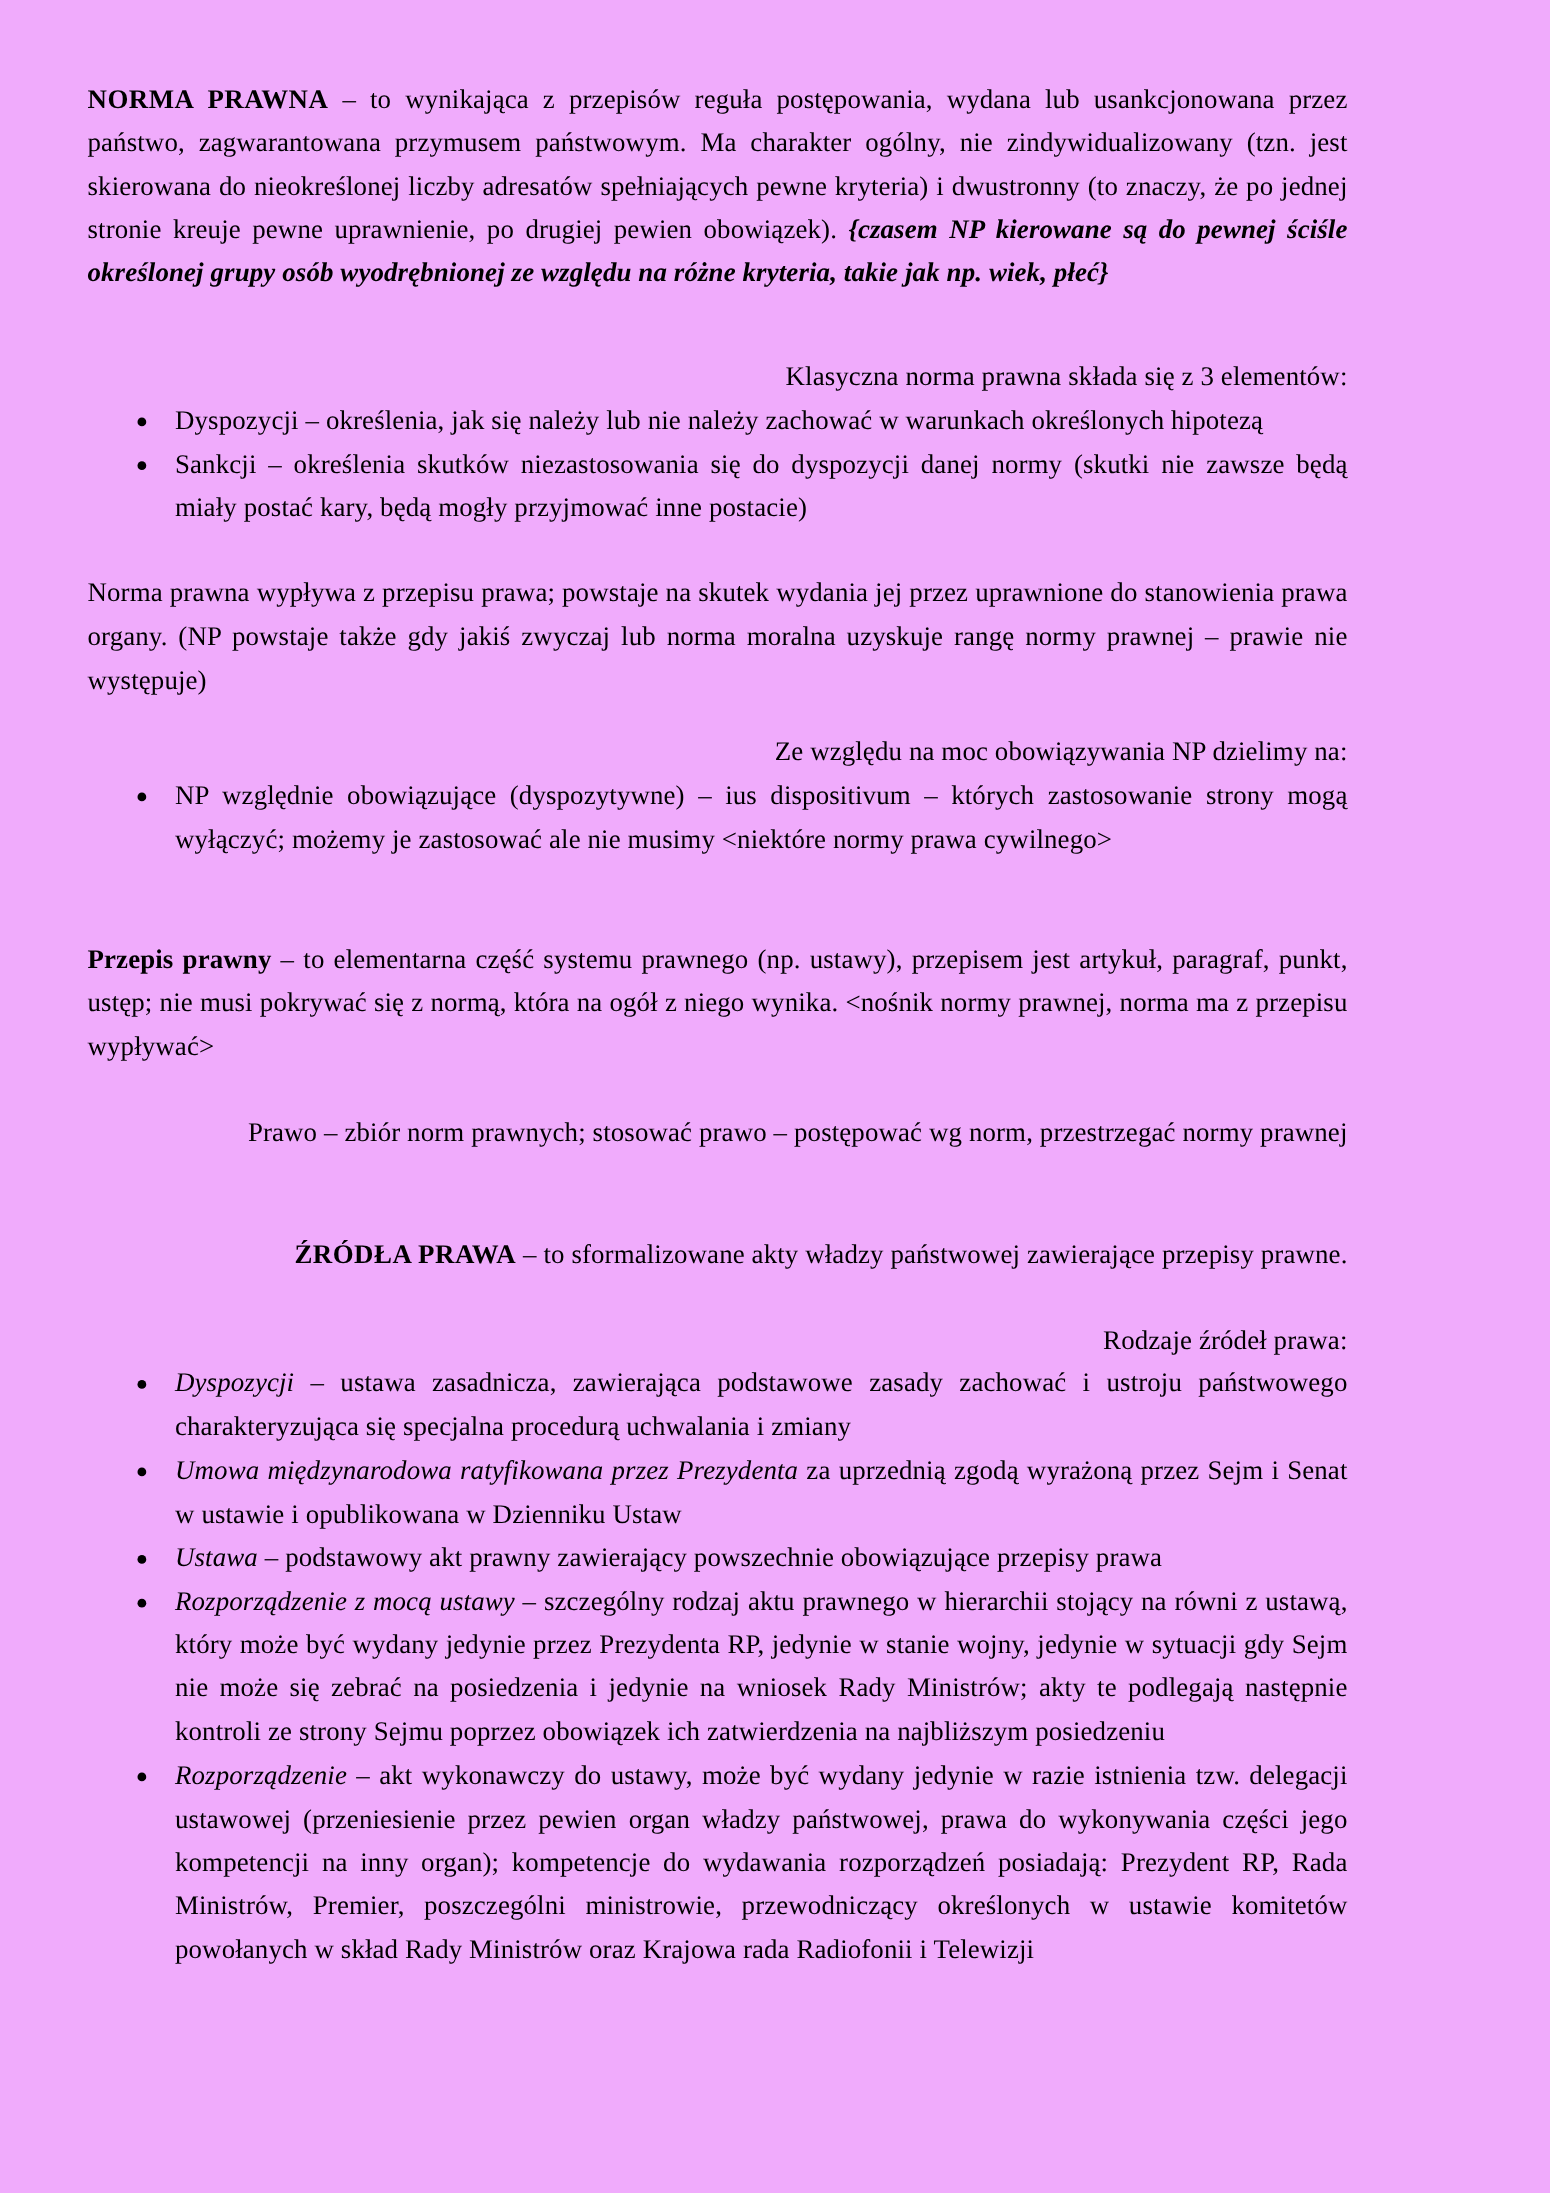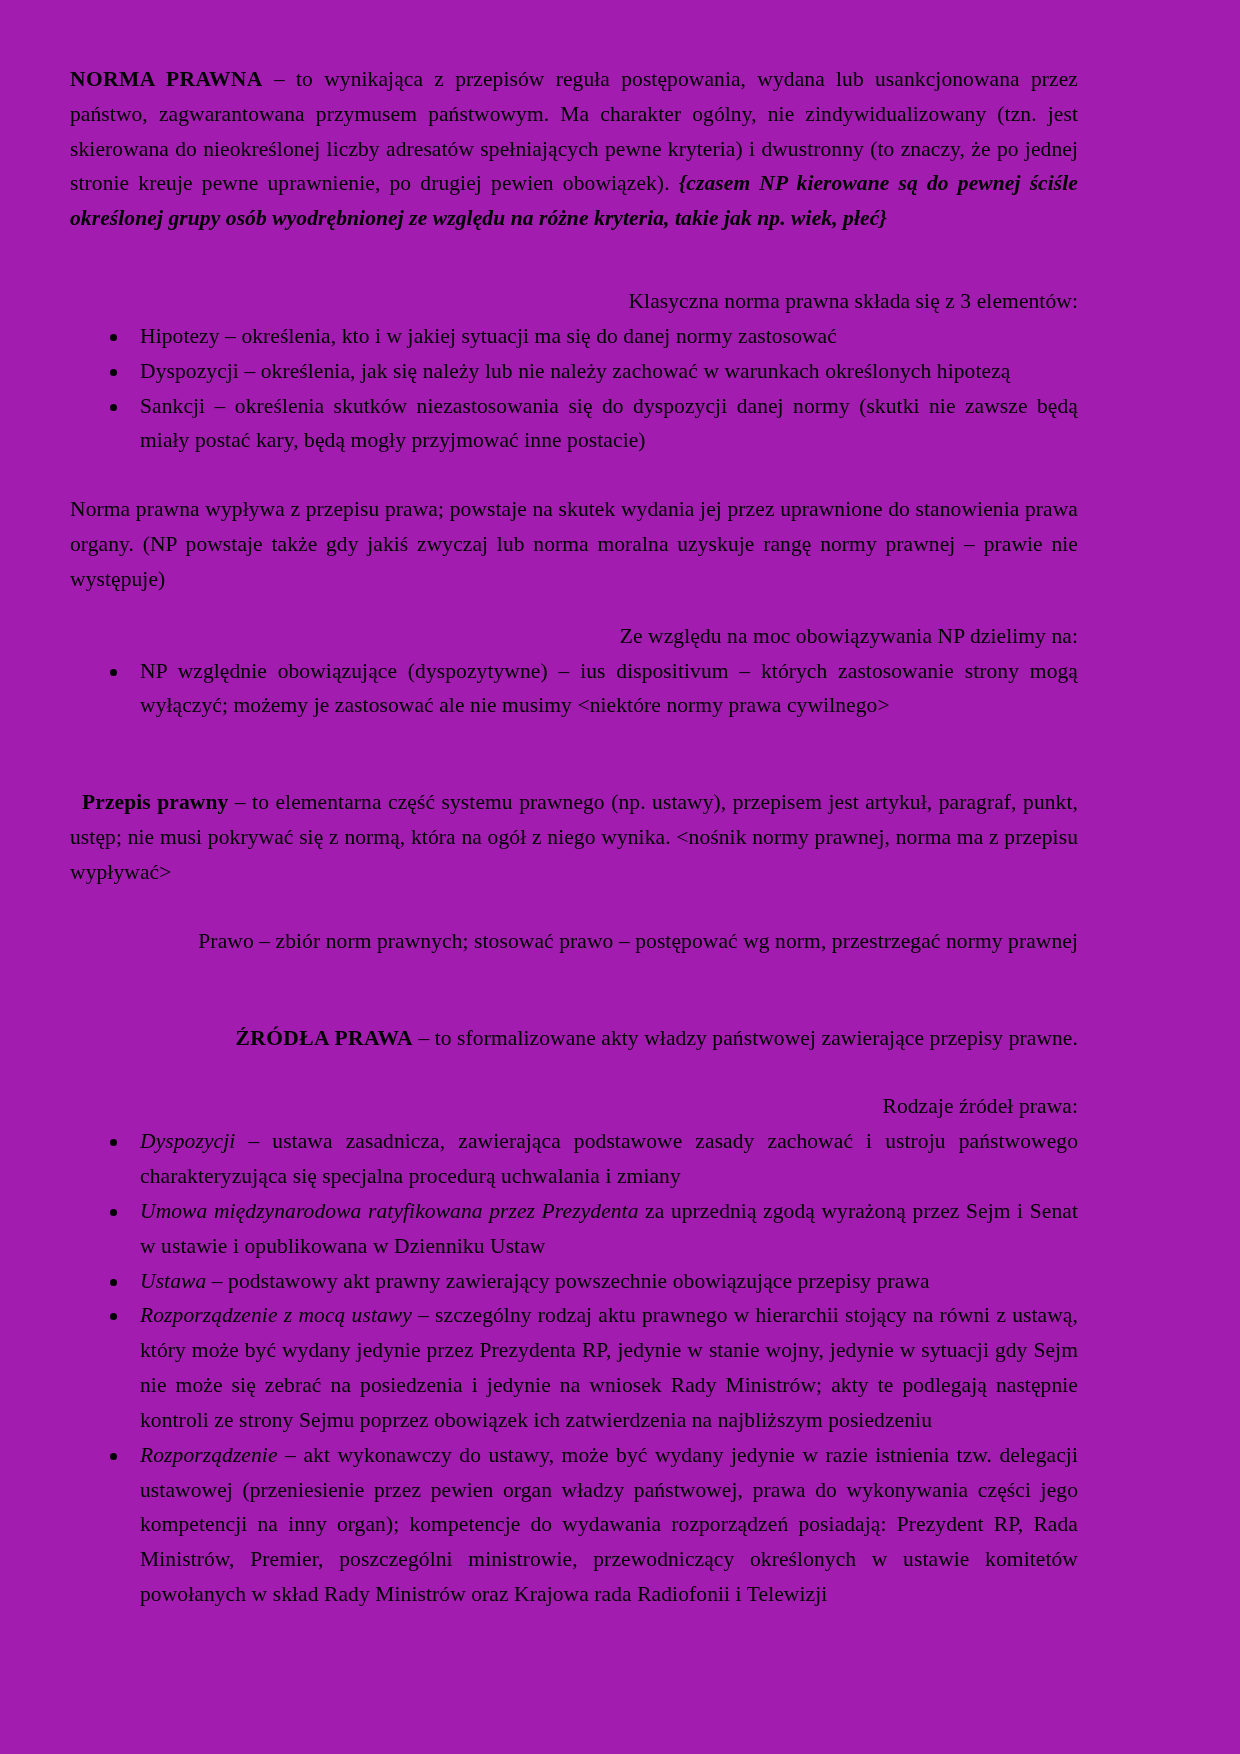--- a/index.html
+++ b/index.html
@@ -10,21 +10,21 @@
   }
   body {
     font-family: "Liberation Serif", "DejaVu Serif", serif;
     color: #000000;
   }
   .page {
     position: relative;
     width: 1240px;
     height: 1754px;
     margin: 0 auto;
-    background: #a21caf;
+    background: #f0abfc;
     box-sizing: border-box;
     padding: 62px 62px 40px 70px;
     overflow: hidden;
   }
   .doc {
     width: 1008px;
     font-size: 21.5px;
     line-height: 1.62;
     text-align: justify;
     text-justify: inter-word;
@@ -64,38 +64,37 @@
     width: 7px;
     height: 7px;
     background: #000000;
     border-radius: 50%;
   }
   .smallcaps-bold {
     font-weight: bold;
     font-variant: small-caps;
     letter-spacing: 0.4px;
   }
-  .bold { font-weight: bold; margin-left: 12px; }
+  .bold { font-weight: bold; }
   .ital { font-style: italic; }
   .bold-ital { font-weight: bold; font-style: italic; }
 </style>
 </head>
 <body>
 
 <div class="page">
   <div class="doc">
 
     <p class="para"><span class="smallcaps-bold">NORMA PRAWNA</span><span> – to wynikająca z przepisów reguła postępowania, wydana lub usankcjonowana przez państwo, zagwarantowana przymusem państwowym. Ma charakter ogólny, nie zindywidualizowany (tzn. jest skierowana do nieokreślonej liczby adresatów spełniających pewne kryteria) i dwustronny (to znaczy, że po jednej stronie kreuje pewne uprawnienie, po drugiej pewien obowiązek). </span><span class="bold-ital">{czasem NP kierowane są do pewnej ściśle określonej grupy osób wyodrębnionej ze względu na różne kryteria, takie jak np. wiek, płeć}</span></p>
 
     <div class="gap-lg"></div>
 
     <p class="para left">Klasyczna norma prawna składa się z 3 elementów:</p>
 
     <ul class="bullets">
-      <li class="left">Hipotezy – określenia, kto i w jakiej sytuacji ma się do danej normy zastosować</li>
       <li>Dyspozycji – określenia, jak się należy lub nie należy zachować w warunkach określonych hipotezą</li>
       <li>Sankcji – określenia skutków niezastosowania się do dyspozycji danej normy (skutki nie zawsze będą miały postać kary, będą mogły przyjmować inne postacie)</li>
     </ul>
 
     <div class="gap-md"></div>
 
     <p class="para">Norma prawna wypływa z przepisu prawa; powstaje na skutek wydania jej przez uprawnione do stanowienia prawa organy. (NP powstaje także gdy jakiś zwyczaj lub norma moralna uzyskuje rangę normy prawnej – prawie nie występuje)</p>
 
     <div class="gap-sm"></div>
 

